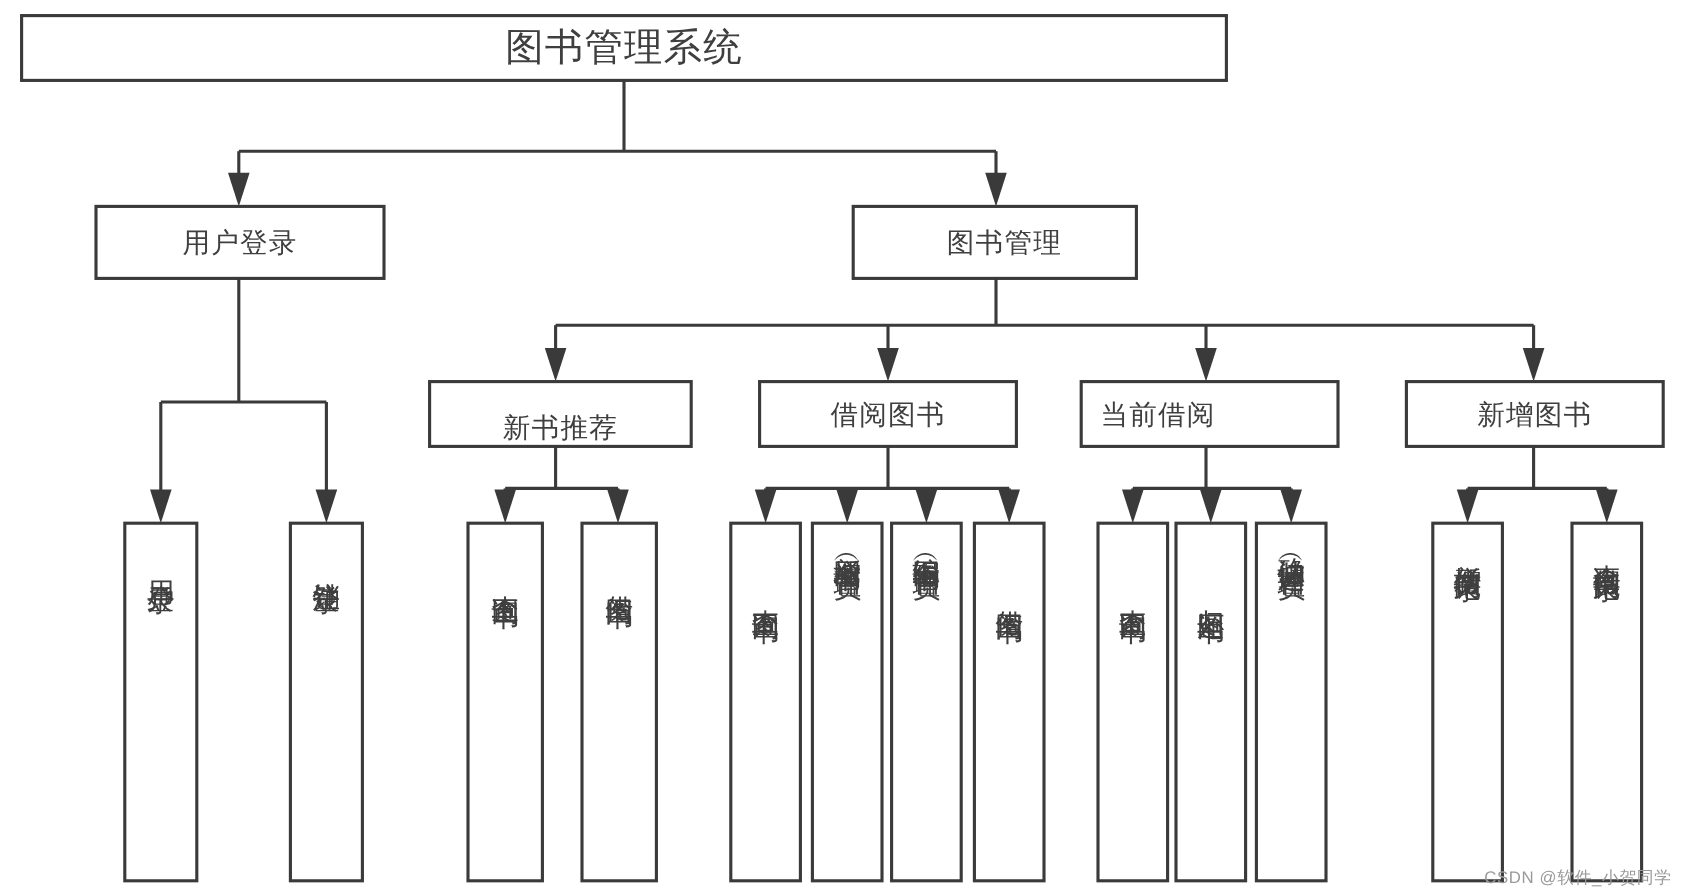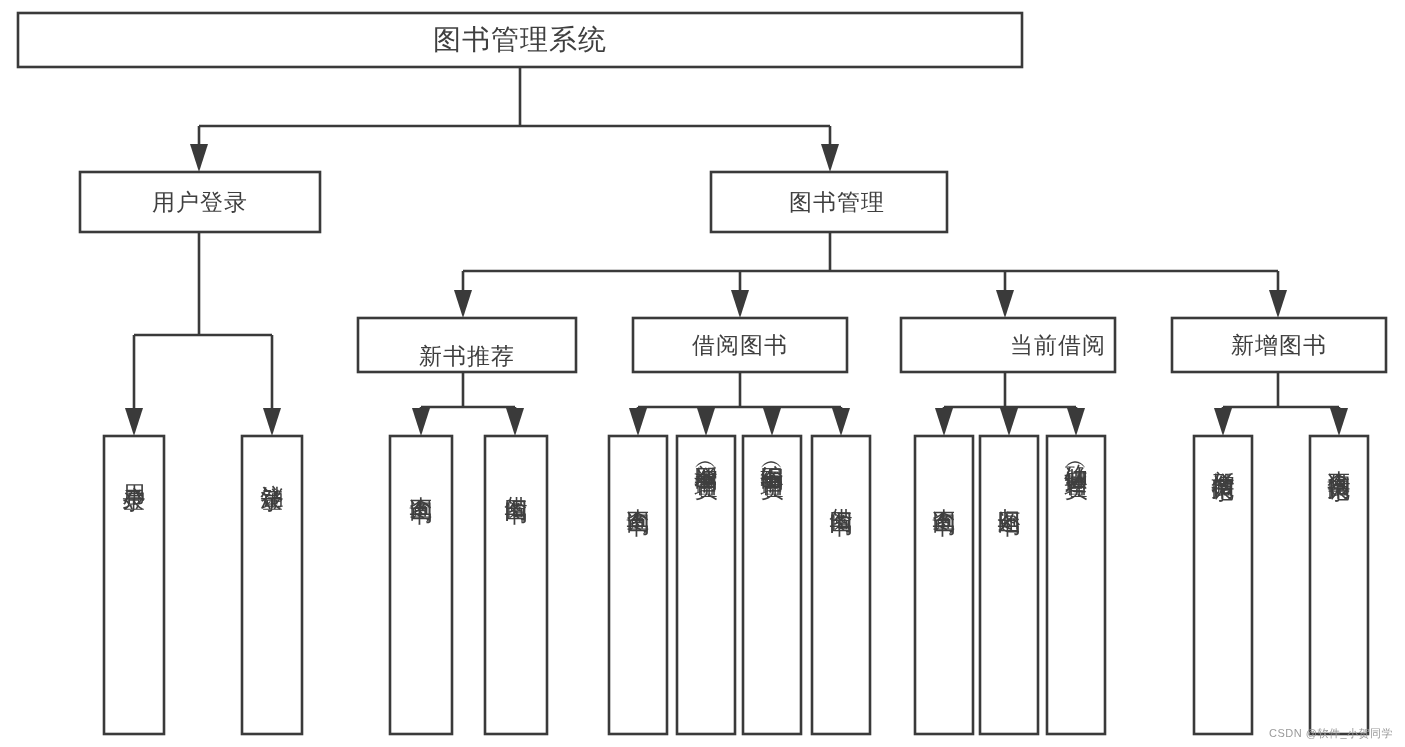--- a/index.html
+++ b/index.html
@@ -40,21 +40,21 @@
   }
   .arrow-head {
     fill: #3a3a3a;
     stroke: none;
   }
   .watermark-text {
     position: absolute;
     right: 12px;
     bottom: 6px;
     font-family: "Liberation Sans", "DejaVu Sans", sans-serif;
-    font-size: 11px;
+    font-size: 14px;
     color: #9a9a9a;
     white-space: nowrap;
     letter-spacing: 0.5px;
     user-select: none;
     margin-left: 21px;
   }
   .vtext-wrap {
     position: absolute;
     display: flex;
     flex-direction: column;
@@ -82,21 +82,21 @@
     pointer-events: none;
   }
   .htext {
     font-family: "Liberation Sans", "DejaVu Sans", sans-serif;
     font-size: 23px;
     color: #3f3f3f;
     letter-spacing: 1px;
     white-space: nowrap;
   }
   .htext.root {
-    font-size: 28px;
+    font-size: 32px;
   }
 </style>
 </head>
 <body>
 
 <div id="diagram-root">
 
   <svg class="canvas" viewBox="0 0 1405 747" xmlns="http://www.w3.org/2000/svg">
 
     <g>
@@ -215,21 +215,21 @@
   </div>
 
   <div class="htext-wrap" style="left:358px; top:329px; width:218px; height:54px;">
     <span class="htext">新书推荐</span>
   </div>
 
   <div class="htext-wrap" style="left:633px; top:318px; width:214px; height:54px;">
     <span class="htext">借阅图书</span>
   </div>
 
-  <div class="htext-wrap" style="left:951px; top:318px; width:214px; height:54px;">
+  <div class="htext-wrap" style="left:858px; top:318px; width:214px; height:54px;">
     <span class="htext">当前借阅</span>
   </div>
 
   <div class="htext-wrap" style="left:1172px; top:318px; width:214px; height:54px;">
     <span class="htext">新增图书</span>
   </div>
 
   <div class="vtext-wrap" style="left:104px; top:466px; width:60px; height:260px;">
     <span class="vtext">用户登录</span>
   </div>

